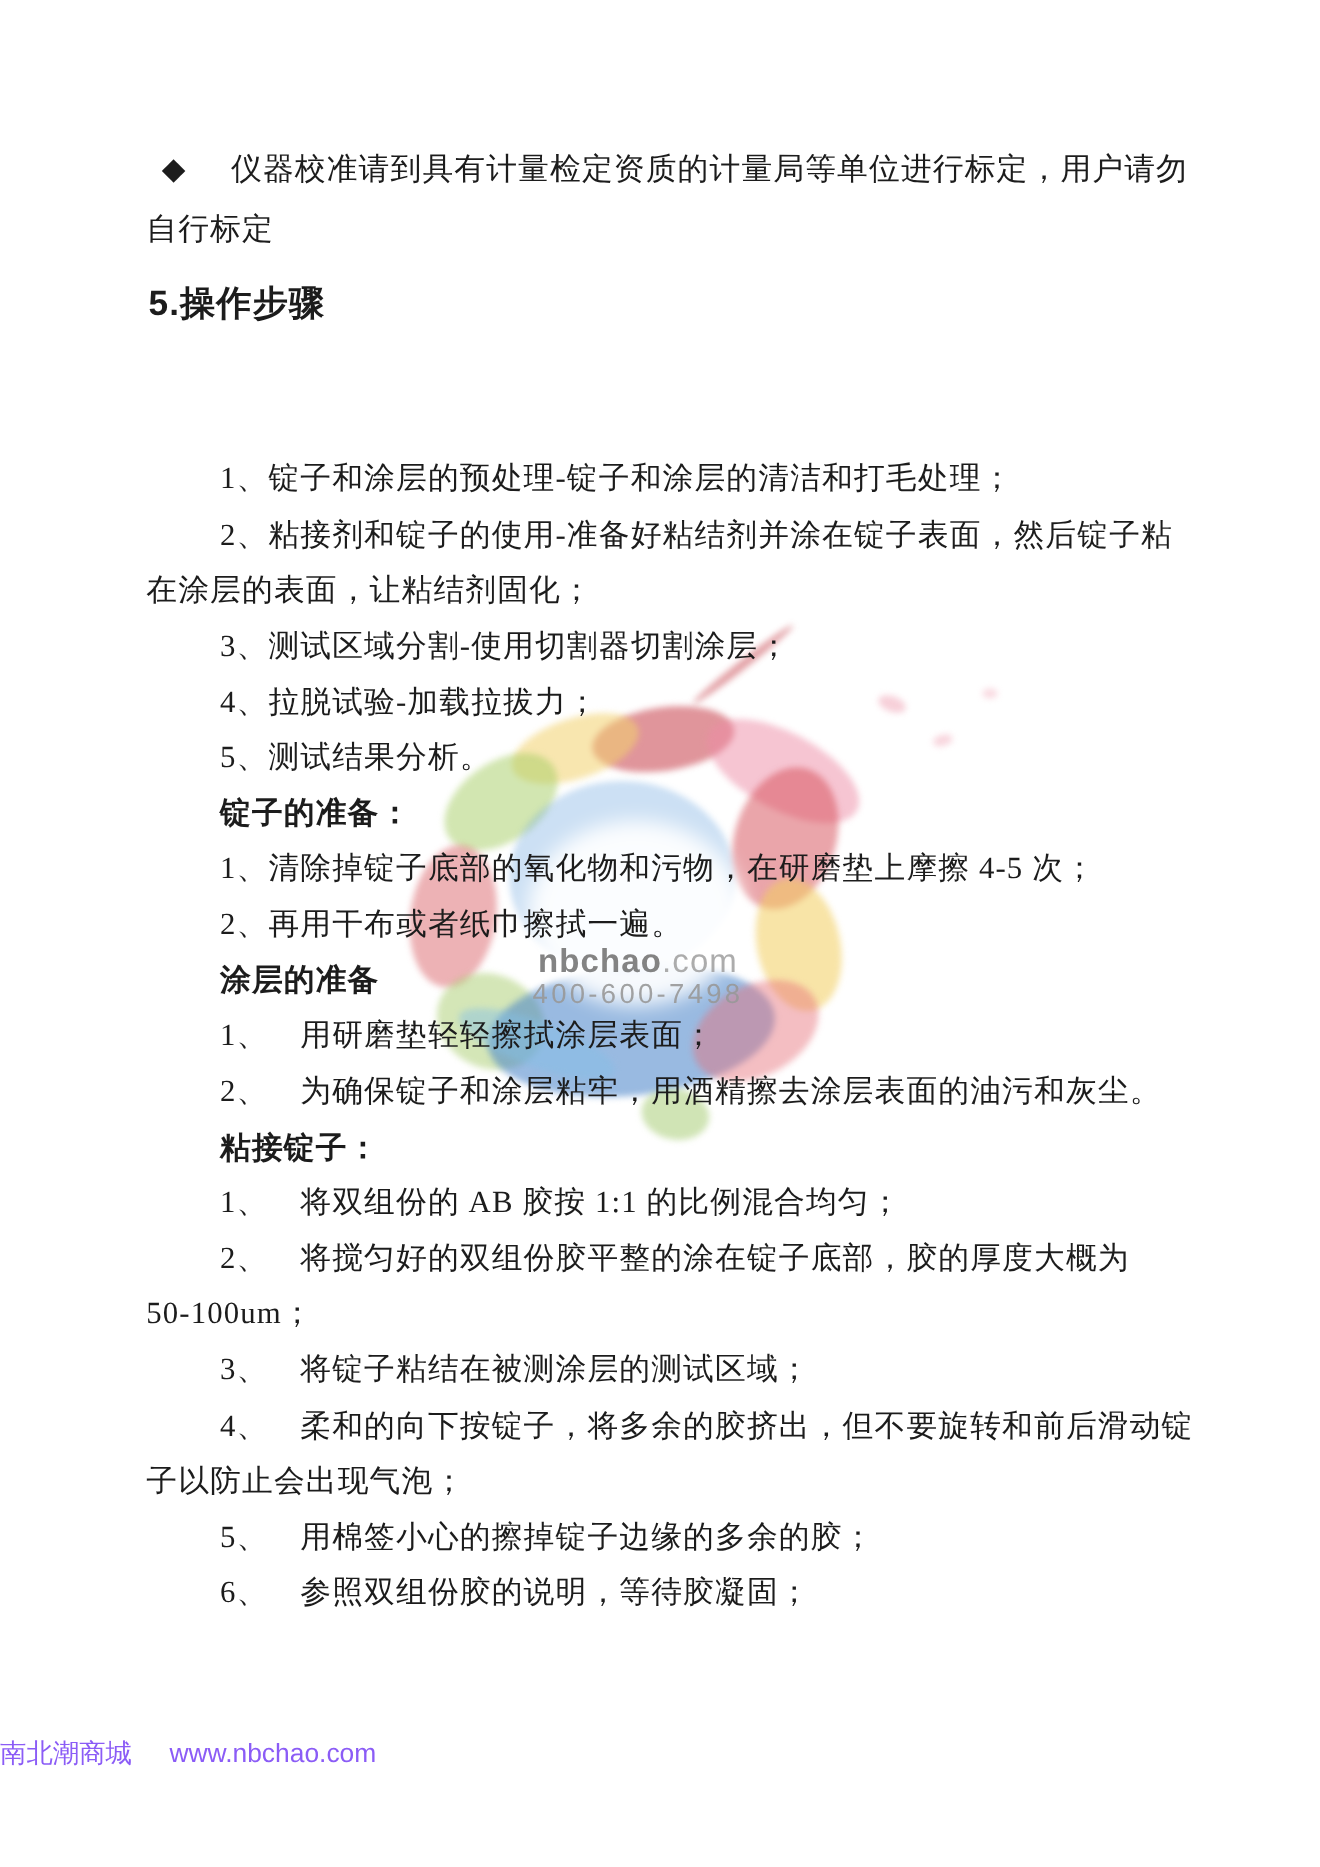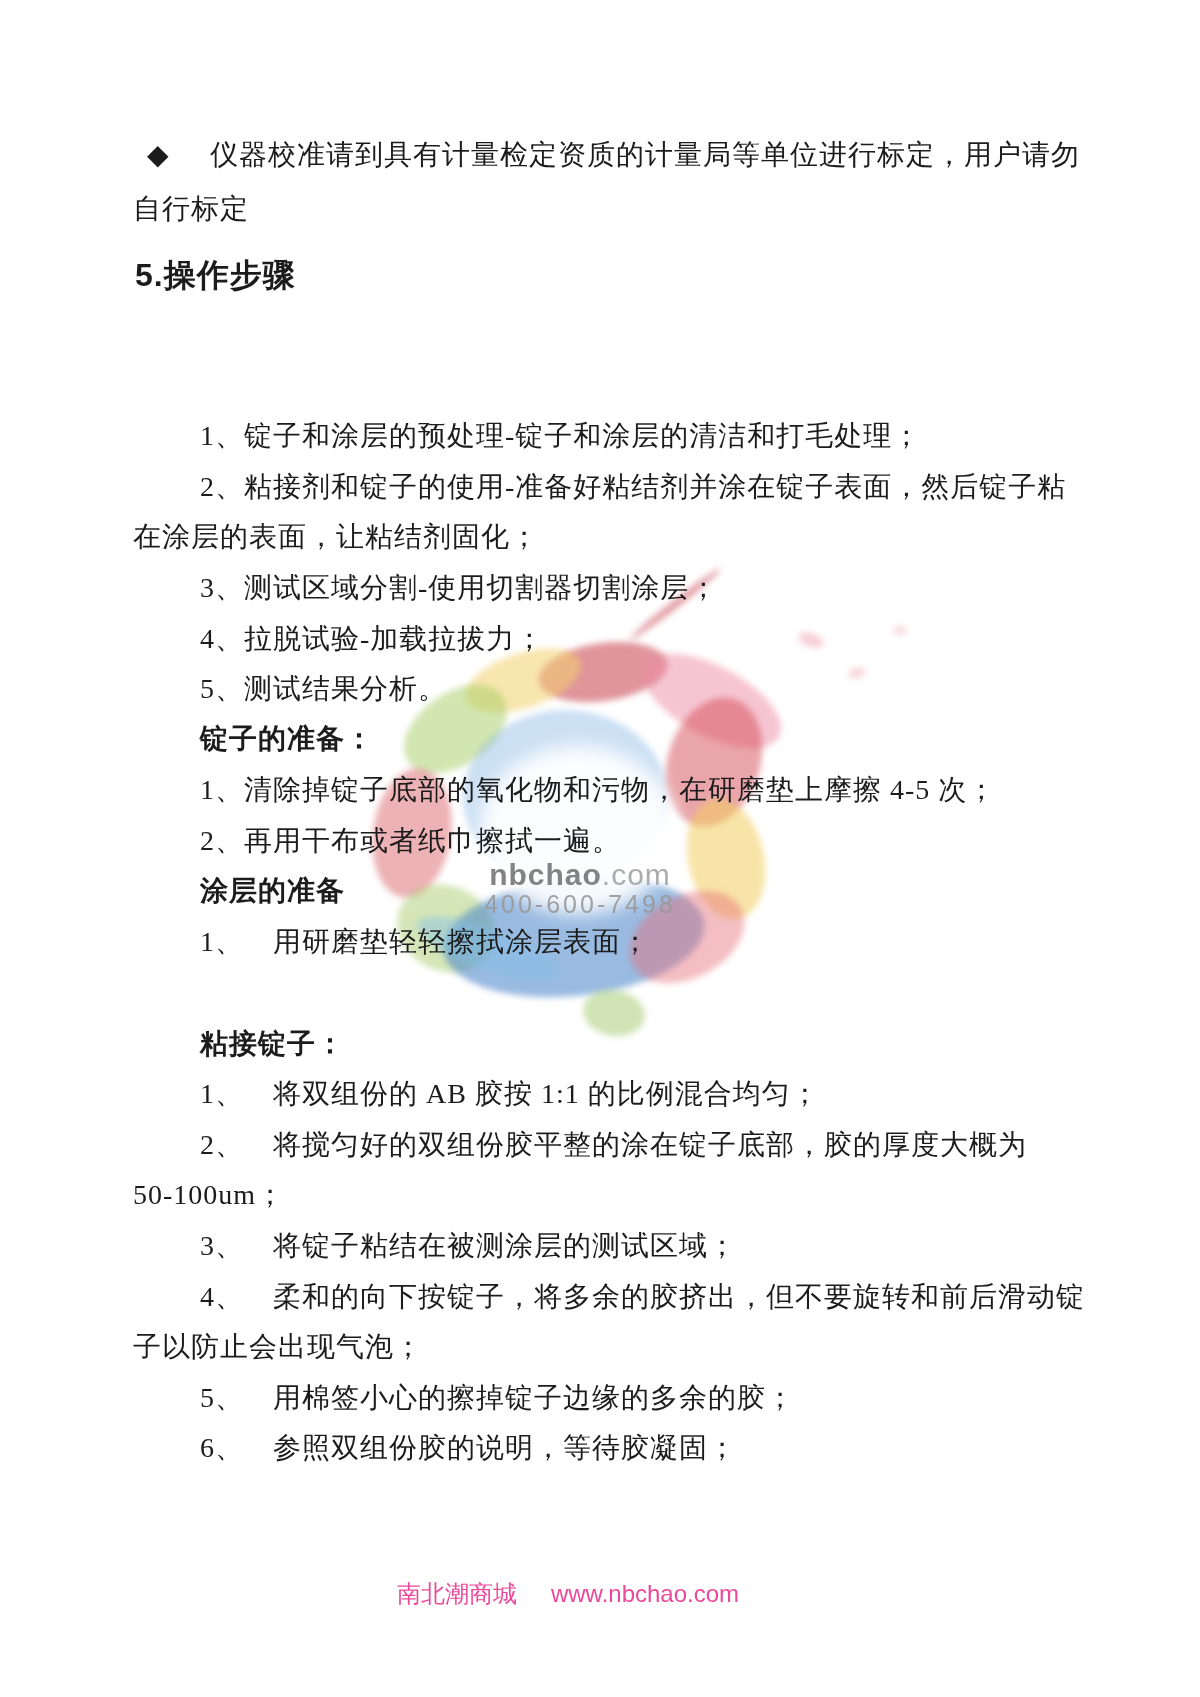--- a/index.html
+++ b/index.html
@@ -38,23 +38,23 @@
   }
   .line.bold{
     font-weight:bold;
     font-family:"Liberation Sans","DejaVu Sans",sans-serif;
     letter-spacing:1px;
   }
   .line.heading{font-size:32px;}
 
   
   .footer{
-    position:absolute;left:0;top:1578px;width:1092px;text-align:center;
+    position:absolute;left:0;top:1578px;width:1092px;
     font-family:"Liberation Sans","DejaVu Sans",sans-serif;
-    font-size:24px;color:#ec4899;white-space:nowrap;padding-left:22px;
+    font-size:24px;color:#8b5cf6;white-space:nowrap;
   }
   .footer .store{margin-right:34px;}
 </style>
 </head>
 <body>
 
 <div class="page">
 
   <div class="watermark">
     <div id="splash-root">
@@ -90,20 +90,21 @@
       <div class="line" style="left: 200px; top: 470px;">2、粘接剂和锭子的使用-准备好粘结剂并涂在锭子表面，然后锭子粘</div>
       <div class="line" style="left: 133px; top: 520px;">在涂层的表面，让粘结剂固化；</div>
       <div class="line" style="left: 200px; top: 571px;">3、测试区域分割-使用切割器切割涂层；</div>
       <div class="line" style="left: 200px; top: 622px;">4、拉脱试验-加载拉拔力；</div>
       <div class="line" style="left: 200px; top: 672px;">5、测试结果分析。</div>
       <div class="line bold" style="left: 200px; top: 722px; text-align: center;">锭子的准备：</div>
       <div class="line" style="left: 200px; top: 773px;">1、清除掉锭子底部的氧化物和污物，在研磨垫上摩擦 4-5 次；</div>
       <div class="line" style="left: 200px; top: 824px;">2、再用干布或者纸巾擦拭一遍。</div>
       <div class="line bold" style="left: 200px; top: 874px;">涂层的准备</div>
       <div class="line" style="left: 200px; top: 925px;">1、　用研磨垫轻轻擦拭涂层表面；</div>
+      <div class="line" style="left: 200px; top: 976px;">2、　为确保锭子和涂层粘牢，用酒精擦去涂层表面的油污和灰尘。</div>
       <div class="line bold" style="left: 200px; top: 1027px;">粘接锭子：</div>
       <div class="line" style="left: 200px; top: 1077px;">1、　将双组份的 AB 胶按 1:1 的比例混合均匀；</div>
       <div class="line" style="left: 200px; top: 1128px;">2、　将搅匀好的双组份胶平整的涂在锭子底部，胶的厚度大概为</div>
       <div class="line" style="left: 133px; top: 1178px;">50-100um；</div>
       <div class="line" style="left: 200px; top: 1229px;">3、　将锭子粘结在被测涂层的测试区域；</div>
       <div class="line" style="left: 200px; top: 1280px;">4、　柔和的向下按锭子，将多余的胶挤出，但不要旋转和前后滑动锭</div>
       <div class="line" style="left: 133px; top: 1330px;">子以防止会出现气泡；</div>
       <div class="line" style="left: 200px; top: 1381px;">5、　用棉签小心的擦掉锭子边缘的多余的胶；</div>
       <div class="line" style="left: 200px; top: 1431px;">6、　参照双组份胶的说明，等待胶凝固；</div>
     </div>

